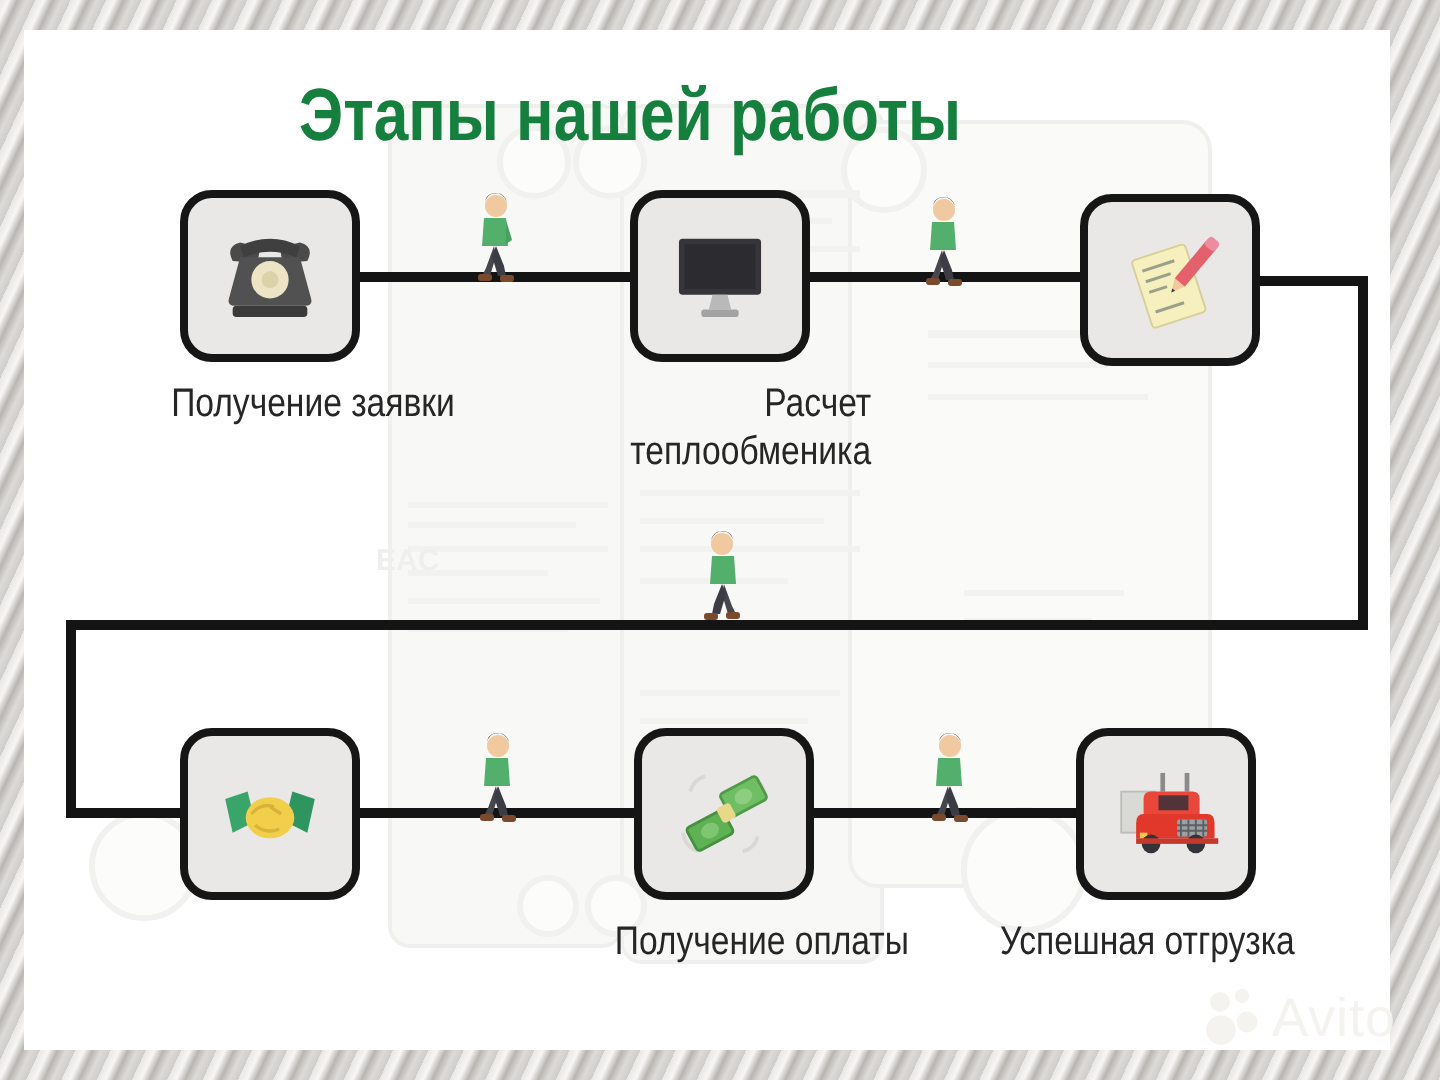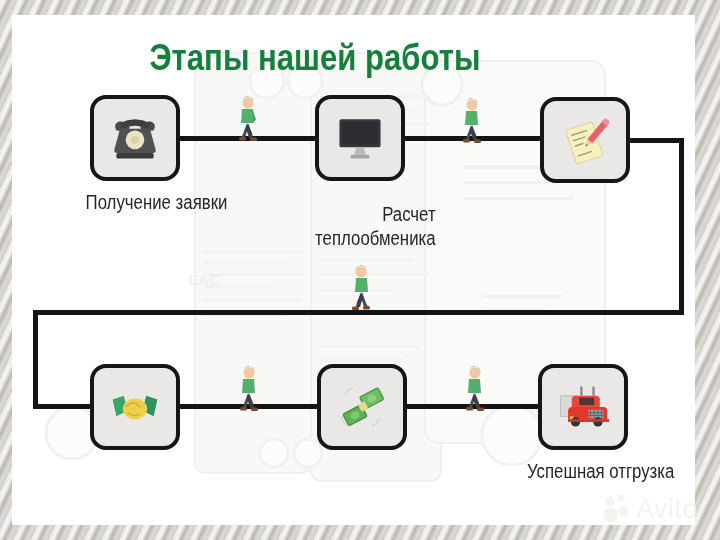--- a/index.html
+++ b/index.html
@@ -155,24 +155,27 @@
         <rect x="16" y="40" width="4" height="4" fill="#f2c94c"></rect>
         <circle cx="22" cy="46" r="5" fill="#33333a"></circle>
         <circle cx="46" cy="46" r="5" fill="#33333a"></circle>
         <rect x="14" y="43" width="44" height="3" fill="#c6372c"></rect>
       </svg>
     </div>
 
     <div class="step-label" style="left:13px;top:175px;width:220px;">
       <span class="cond">Получение заявки</span>
     </div>
-    <div class="step-label" style="left:258px;top:175px;width:180px;margin-top:12px;">
+    <div class="step-label" style="left:258px;top:175px;width:180px;">
       <span class="cond">Расчет теплообменика</span>
     </div>
-    <div class="step-label" style="left:460px;top:444px;width:220px;">
+    <div class="step-label" style="left:240px;top:444px;width:220px;">
+      <span class="cond">Получение оплаты</span>
+    </div>
+    <div class="step-label" style="left:433px;top:444px;width:220px;">
       <span class="cond">Успешная отгрузка</span>
     </div>
 
     <svg class="walker" style="left:224px;top:81px;" viewBox="0 0 23 46">
       <circle cx="12" cy="7" r="5.5" fill="#f0c9a0"></circle>
       <path d="M6.5 6 a5.5 5.5 0 0 1 11 0 l0 -1 q-2 -5 -7 -4.5 q-4 1 -4 5.5 z" fill="#5d4030"></path>
       <path d="M6 13 h11 l1 14 h-13 z" fill="#53b06c"></path>
       <path d="M17 14 l3 10 l-3 2 z" fill="#46a05f"></path>
       <path d="M11 27 l-4 11 l-2 4 h4 l3 -10 z" fill="#46464e"></path>
       <path d="M12 27 l4 10 l1 5 h-4 l-3 -10 z" fill="#3c3c44"></path>

